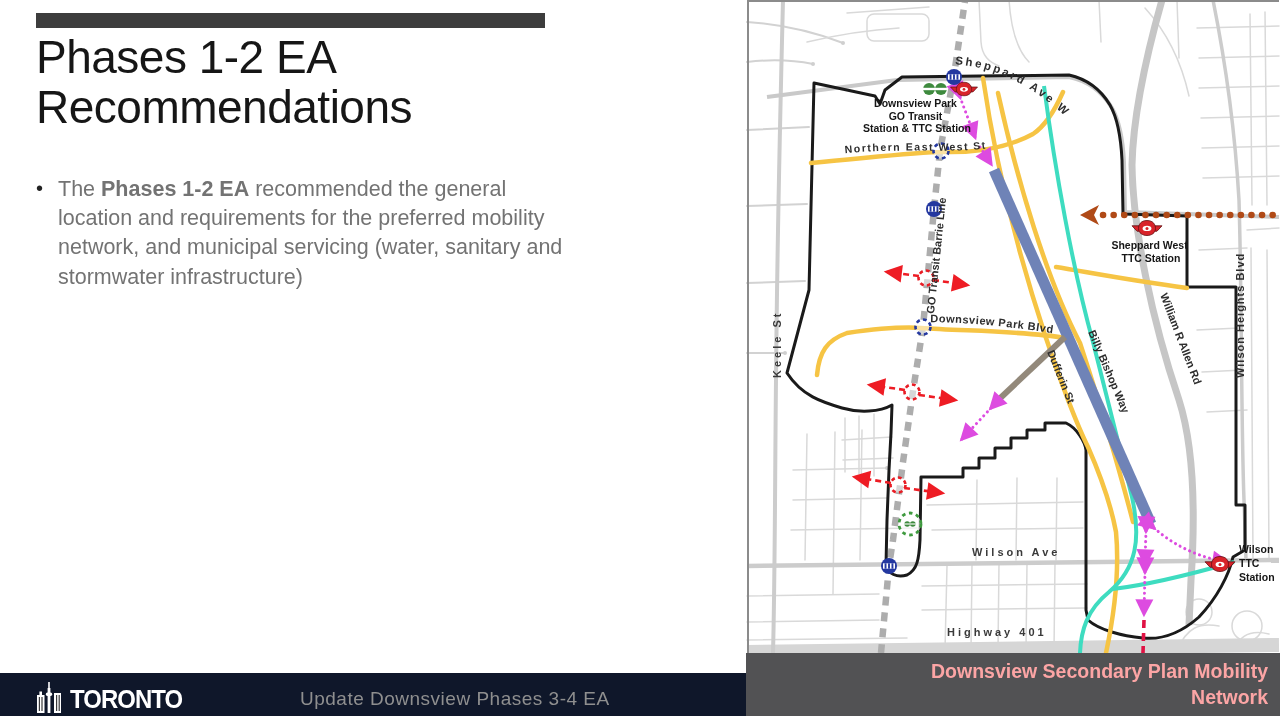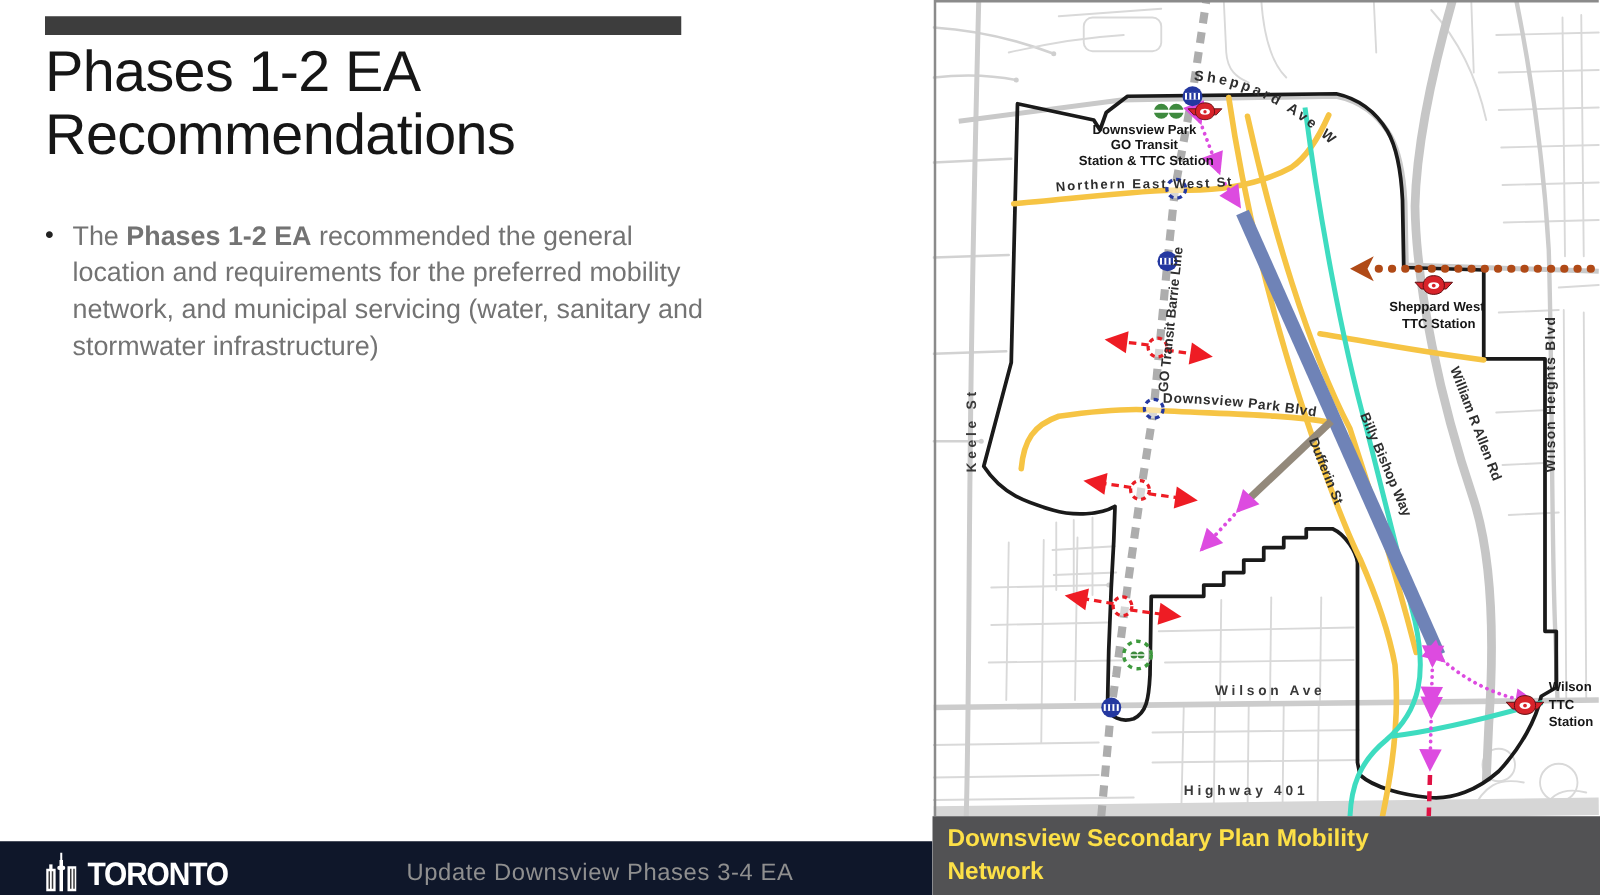--- a/index.html
+++ b/index.html
@@ -13,27 +13,27 @@
   .bullet-dot{width:22px;font-size:20px;color:#222;line-height:1.36;}
   .bullet-text{flex:1;font-size:21.5px;line-height:1.36;color:#737373;}
   .bullet-text .pre{white-space:pre-line;}
   b.inline-bold{font-weight:700;}
   
   .legend{position:absolute;left:0;top:480px;width:746px;height:180px;}
   
   .footer{position:absolute;left:0;top:663px;width:746px;height:53px;background:#0f172a;}
   .brand{position:absolute;left:34px;top:9px;display:flex;align-items:center;gap:6px;}
   .brand-text{color:#fff;font-size:26px;font-weight:700;letter-spacing:-1px;transform:scaleX(.92);transform-origin:left;}
-  .footer-title{position:absolute;left:300px;top:15px;width:360px;text-align:center;
+  .footer-title{position:absolute;left:300px;top:15px;width:360px;text-align:left;
        font-size:19px;color:#8f8f8f;letter-spacing:.5px;}
   
   .map-panel{position:absolute;left:746px;top:0;width:534px;height:716px;background:#fff;}
   .map-caption{position:absolute;left:0;top:653px;width:534px;height:63px;background:#525254;
-       box-sizing:border-box;padding:5px 12px;color:#fde047;font-size:19.5px;font-weight:700;
-       line-height:1.35;white-space:pre-line;}
+       box-sizing:border-box;padding:5px 12px;color:#fca5a5;font-size:19.5px;font-weight:700;
+       line-height:1.35;white-space:pre-line;text-align:right;}
   svg text{font-family:"Liberation Sans","DejaVu Sans",sans-serif;}
   .st-lbl{font-size:11px;font-weight:700;fill:#2e2e2e;}
   .st-lbl-sp{font-size:11px;font-weight:700;fill:#3a3a3a;letter-spacing:3px;}
   .stn-lbl{font-size:10.5px;font-weight:700;fill:#161616;}
   .street{stroke:#d2d2d2;stroke-width:2;fill:none;stroke-linecap:round;}
   .street-thin{stroke:#d9d9d9;stroke-width:1.5;fill:none;stroke-linecap:round;}
   .yellow-rd{stroke:#f6c444;stroke-width:4.5;fill:none;stroke-linecap:round;}
   .magenta{stroke:#dd4be0;stroke-width:3;fill:none;stroke-linecap:round;stroke-dasharray:.1 5.2;}
   .redconn{stroke:#ee1c24;stroke-width:2.6;fill:none;stroke-dasharray:6 4;}
 </style>

